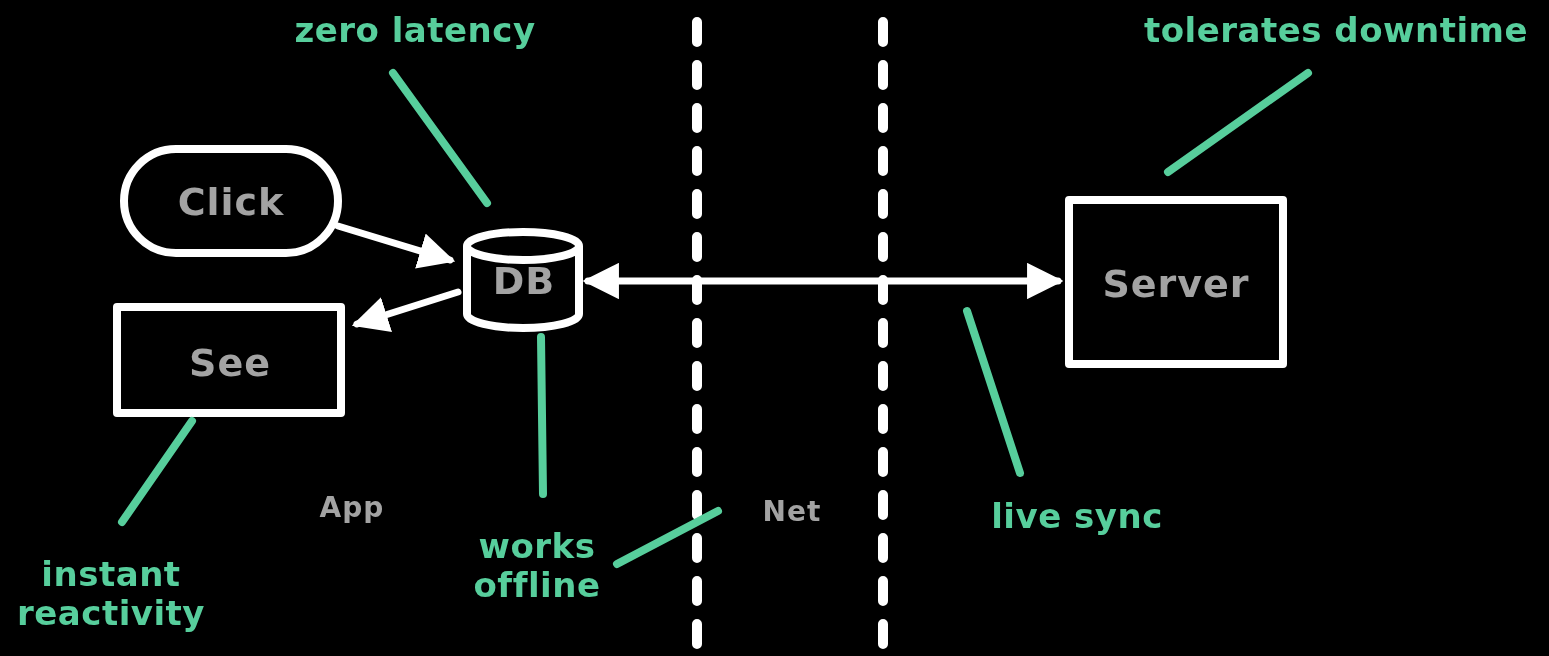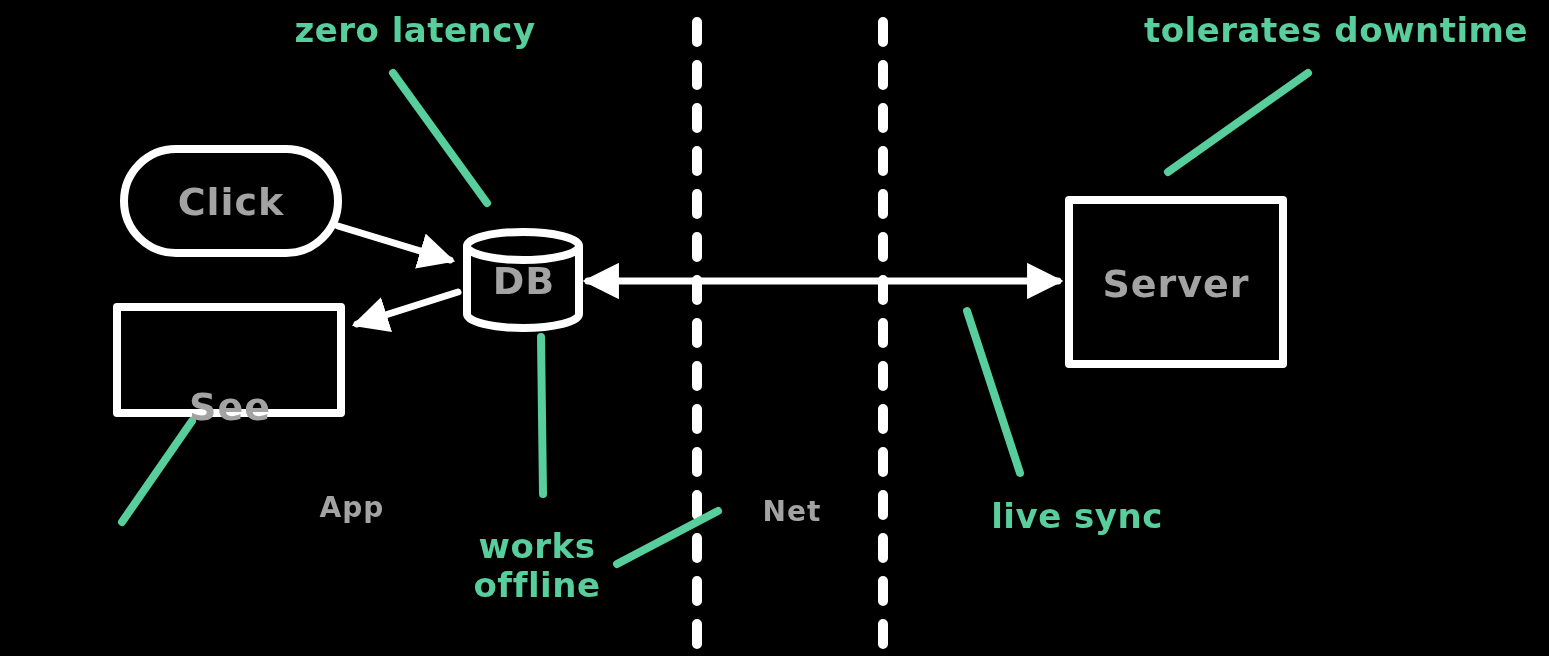--- a/index.html
+++ b/index.html
@@ -56,25 +56,26 @@
 
     <line x1="393" y1="73" x2="487" y2="203" stroke="#57ce9c" stroke-width="8" stroke-linecap="round"></line>
     <line x1="1308" y1="73" x2="1168" y2="172" stroke="#57ce9c" stroke-width="8" stroke-linecap="round"></line>
     <line x1="192" y1="421" x2="122" y2="522" stroke="#57ce9c" stroke-width="8" stroke-linecap="round"></line>
     <line x1="541" y1="337" x2="543" y2="494" stroke="#57ce9c" stroke-width="8" stroke-linecap="round"></line>
     <line x1="718" y1="511" x2="617" y2="564" stroke="#57ce9c" stroke-width="8" stroke-linecap="round"></line>
     <line x1="967" y1="311" x2="1020" y2="473" stroke="#57ce9c" stroke-width="8" stroke-linecap="round"></line>
   </svg>
 
   <div class="lbl white node-lbl" style="left:231px;top:203px;">Click</div>
-  <div class="lbl white node-lbl" style="left:230px;top:364px;margin-top:44px;">See</div>
+  <div class="lbl white node-lbl" style="left:230px;top:364px;">See</div>
   <div class="lbl white node-lbl" style="left:524px;top:282px;">DB</div>
   <div class="lbl white node-lbl" style="left:1176px;top:285px;">Server</div>
 
   <div class="lbl white zone-lbl" style="left:352px;top:508px;">App</div>
   <div class="lbl white zone-lbl" style="left:792px;top:512px;">Net</div>
 
   <div class="lbl green anno-lbl" style="left:1336px;top:31px;">tolerates downtime</div>
   <div class="lbl green anno-lbl" style="left:415px;top:31px;">zero latency</div>
+  <div class="lbl green anno-lbl wrap" style="left:111px;top:594px;width:210px;">instant reactivity</div>
   <div class="lbl green anno-lbl wrap" style="left:537px;top:566px;width:160px;">works offline</div>
   <div class="lbl green anno-lbl" style="left:1077px;top:517px;">live sync</div>
 
 </div>
 
 </body></html>

